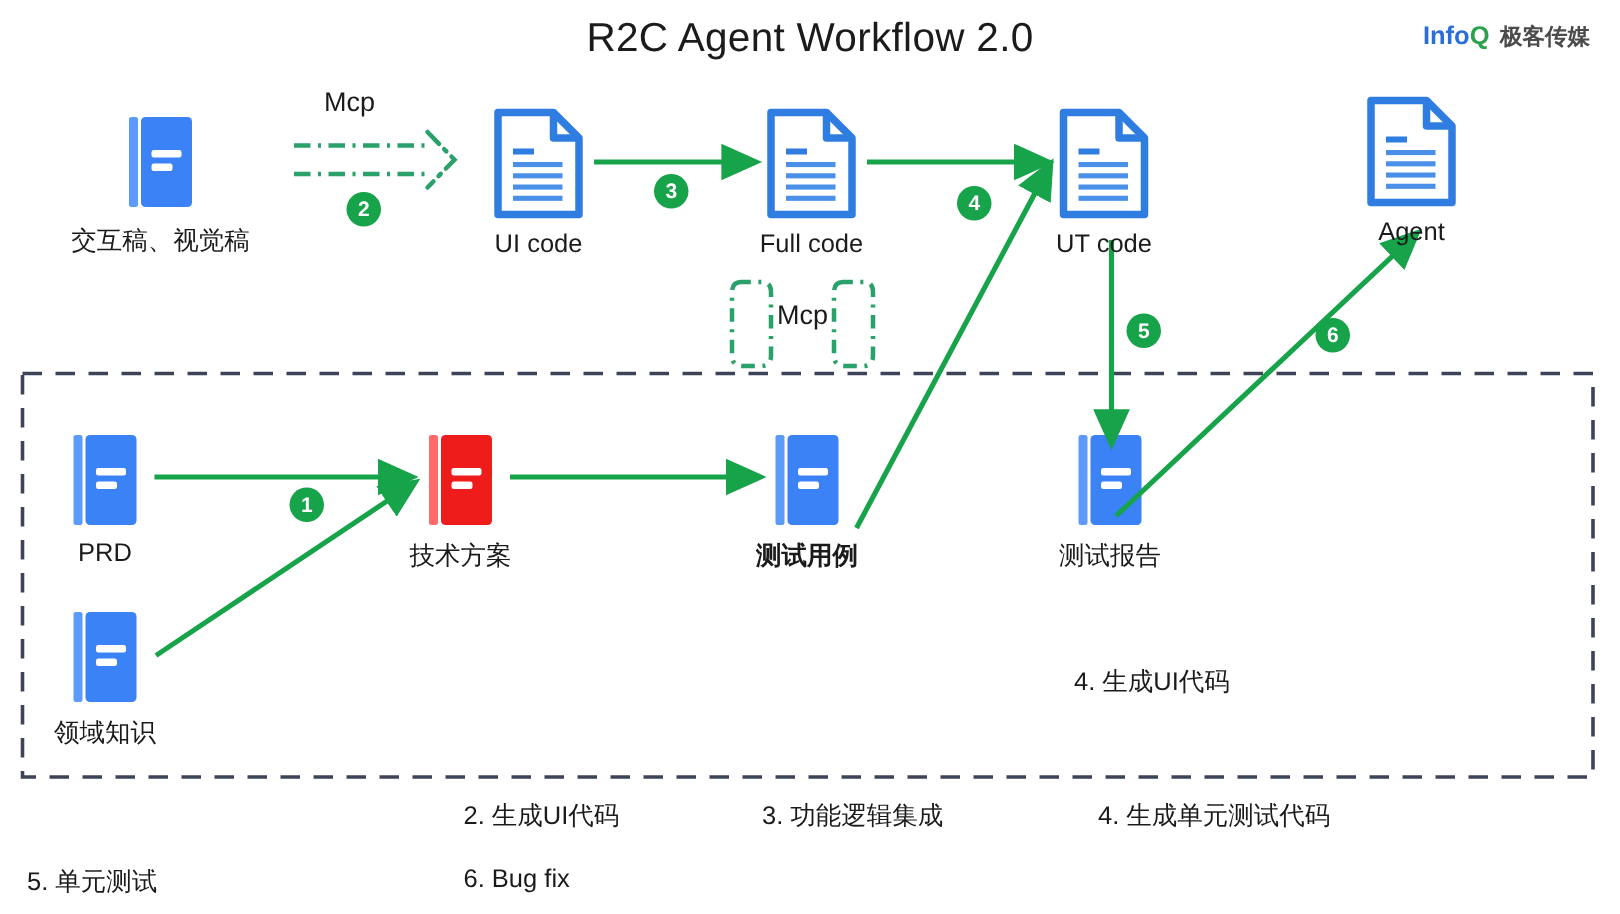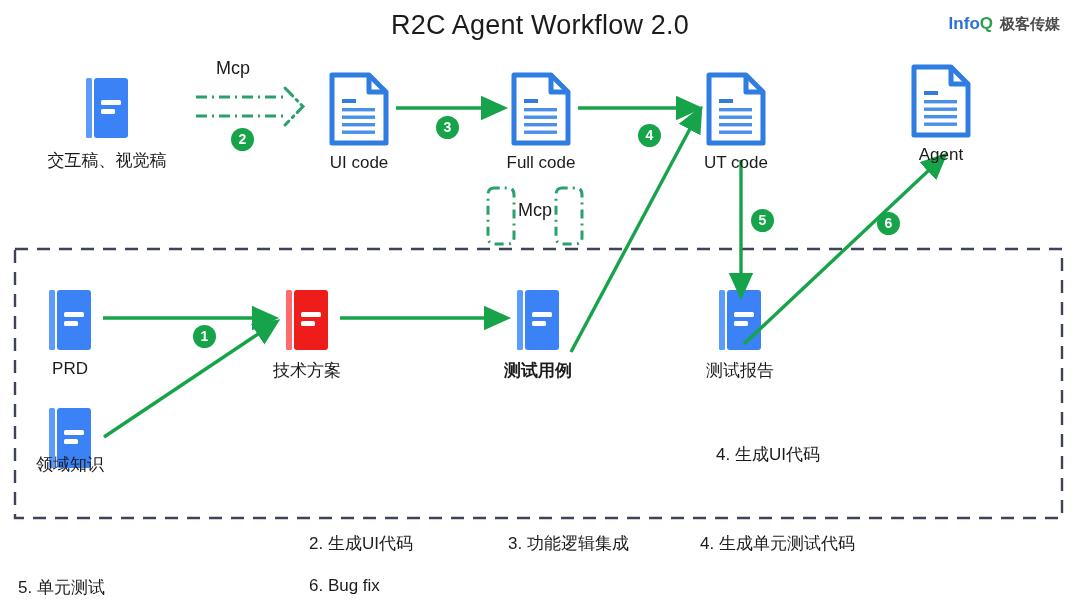--- a/index.html
+++ b/index.html
@@ -168,21 +168,21 @@
   <div class="node" style="left:666px;top:148px;width:140px;">
     <div class="cap">UT code</div>
   </div>
   <div class="node" style="left:871px;top:140px;width:140px;">
     <div class="cap">Agent</div>
   </div>
 
   <div class="node" style="left:0px;top:354px;width:140px;">
     <div class="cap">PRD</div>
   </div>
-  <div class="node cn" style="left:0px;top:448px;width:140px;">
+  <div class="node cn" style="left:0px;top:472px;width:140px;">
     <div class="cap">领域知识</div>
   </div>
   <div class="node cn" style="left:237px;top:354px;width:140px;">
     <div class="cap">技术方案</div>
   </div>
   <div class="node cn" style="left:468px;top:354px;width:140px;font-weight:bold;">
     <div class="cap">测试用例</div>
   </div>
   <div class="node cn" style="left:670px;top:354px;width:140px;">
     <div class="cap">测试报告</div>
@@ -195,17 +195,17 @@
   <div class="badge" style="left:231px;top:128px;">2</div>
   <div class="badge" style="left:436px;top:116px;">3</div>
   <div class="badge" style="left:638px;top:124px;">4</div>
   <div class="badge" style="left:751px;top:209px;">5</div>
   <div class="badge" style="left:877px;top:212px;">6</div>
 
   <div class="boxnote" style="left:673px;top:443px;">4. 生成UI代码</div>
 
   <div class="legend" style="left:309px;top:532px;">2. 生成UI代码</div>
   <div class="legend" style="left:508px;top:532px;">3. 功能逻辑集成</div>
-  <div class="legend" style="left:700px;top:532px;">4. 生成单元测试代码</div>
+  <div class="legend" style="left:732px;top:532px;">4. 生成单元测试代码</div>
   <div class="legend" style="left:18px;top:576px;">5. 单元测试</div>
   <div class="legend" style="left:309px;top:576px;">6. Bug fix</div>
 
 </div>
 
 </body></html>

